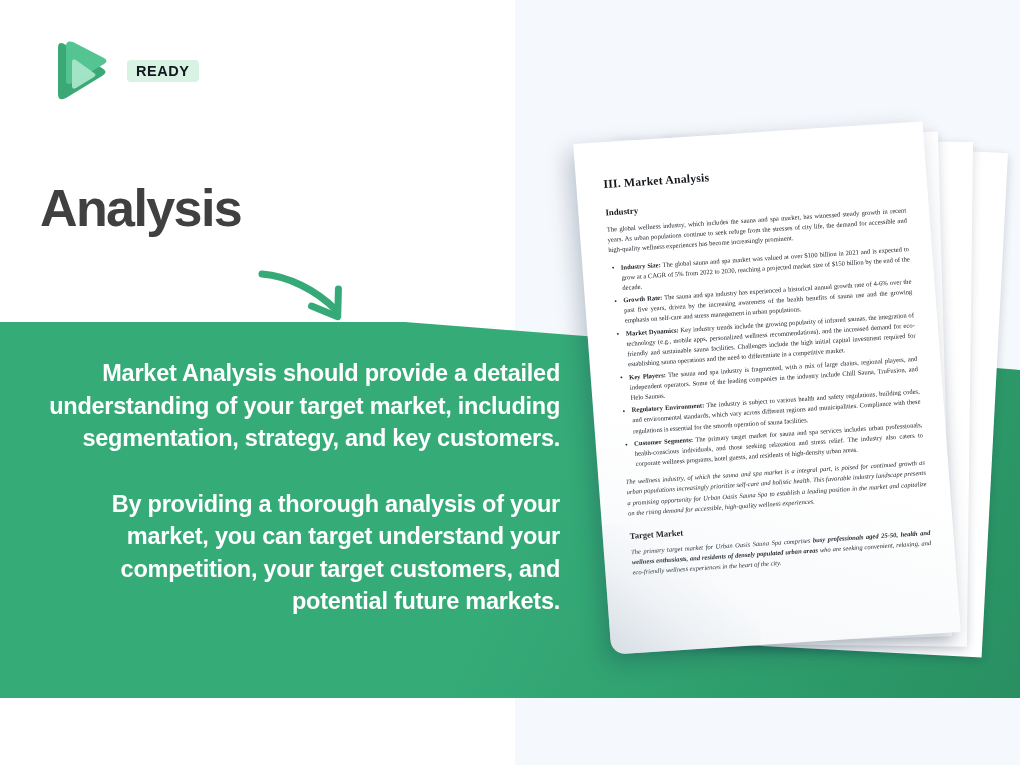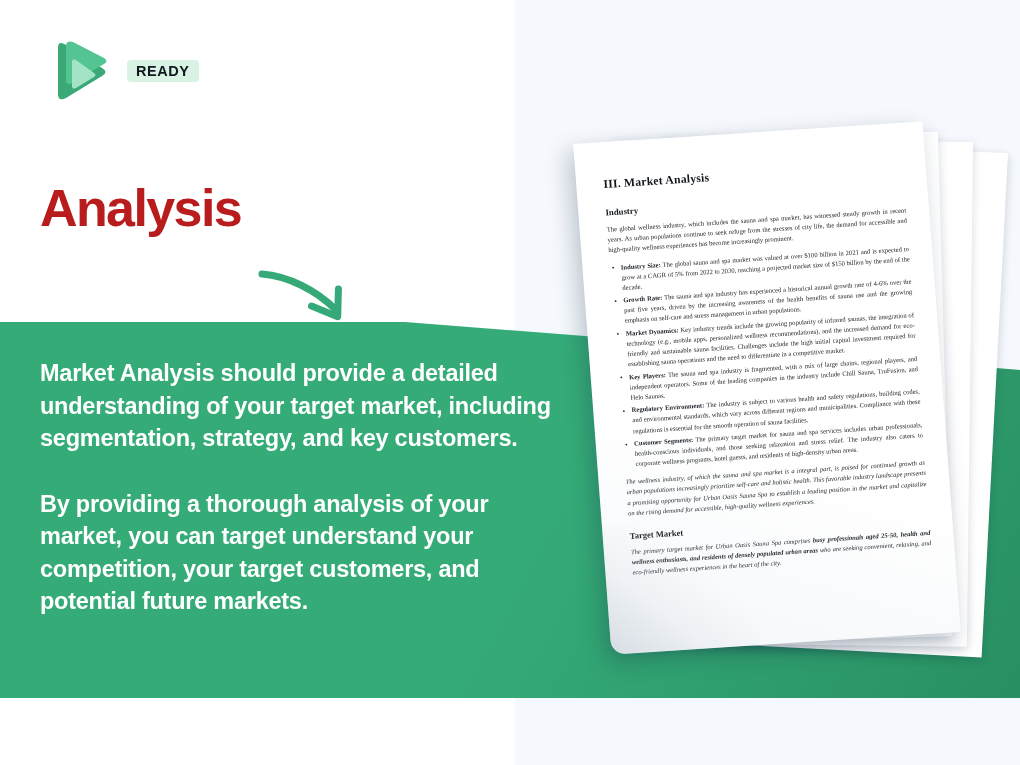--- a/index.html
+++ b/index.html
@@ -31,28 +31,29 @@
     letter-spacing:-1.0px; line-height:1.05; white-space:nowrap;
   }
 
   
   .headline{ position:absolute; left:40px; top:180px; }
   .headline-line{
     font-size:52px; font-weight:bold; line-height:1.11;
     letter-spacing:-1.6px;
   }
   .headline-line.dark{ color:#111418; }
-  .headline-line.green{ color:#b91c1c; }
+  .headline-line.green{ color:#404040; }
 
   .arrow-svg{ position:absolute; left:258px; top:266px; }
 
   
   .green-panel{
     position:absolute; left:0; top:322px; width:100%; height:376px;
     overflow:hidden;
+    text-align:right;
   }
   .green-panel-fill{
     position:absolute; inset:0;
     background:linear-gradient(118deg,#35ab78 0%,#35ab78 52%,#2f9e6d 76%,#288f61 100%);
     clip-path:polygon(0 0, 405px 0, 1020px 48px, 1020px 376px, 0 376px);
   }
   .panel-text{ position:absolute; left:40px; top:0; width:520px; color:#ffffff; }
   .panel-para{
     font-size:23.5px; font-weight:bold; line-height:1.385;
     letter-spacing:-0.25px;

